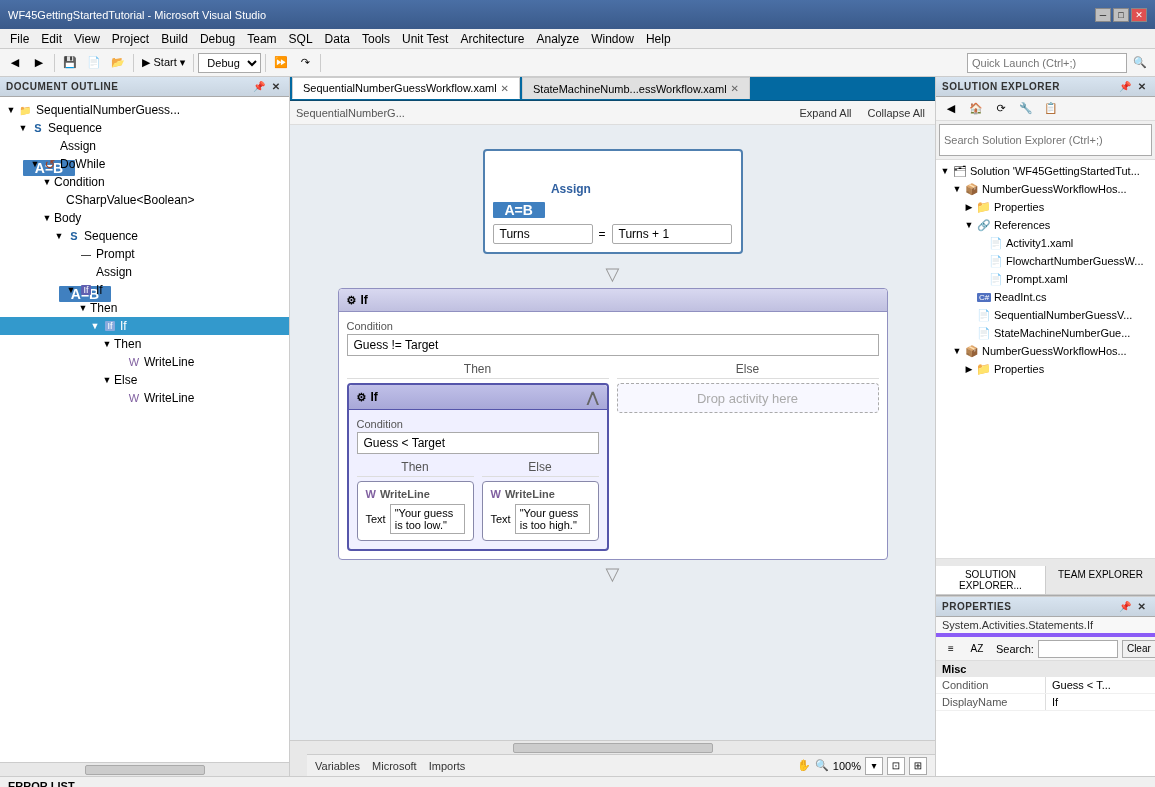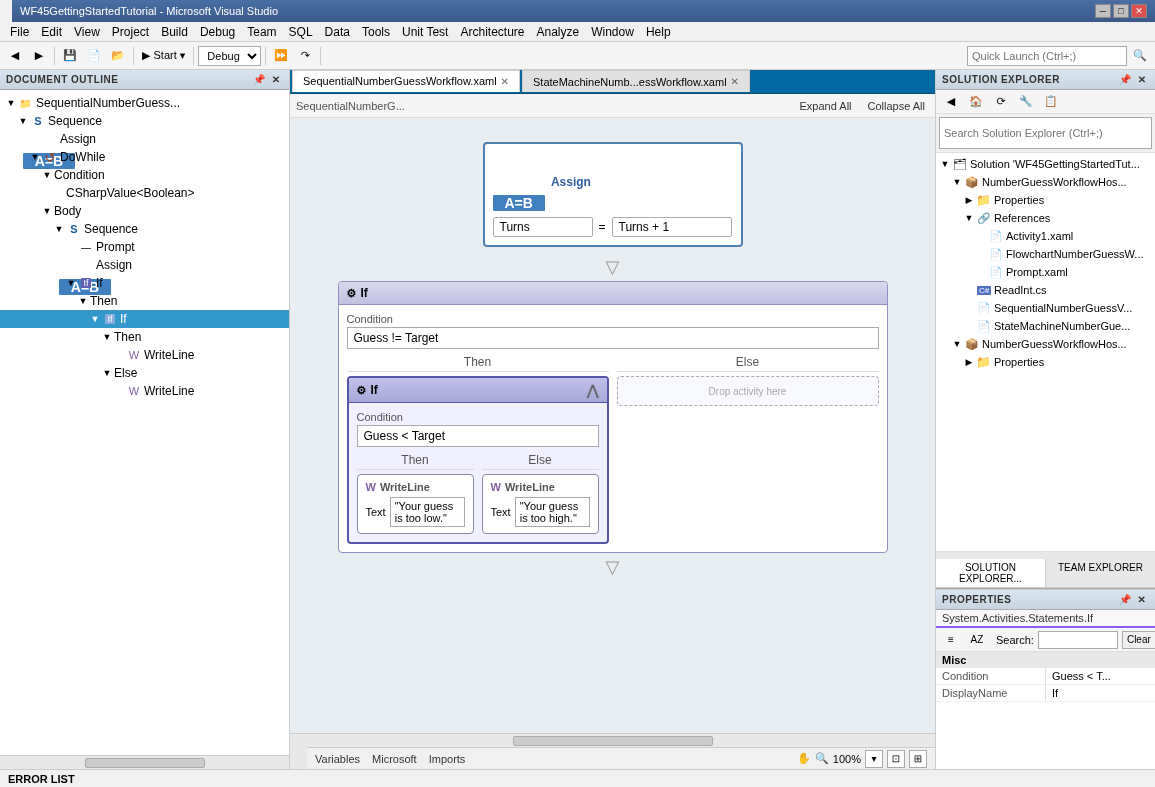--- a/index.html
+++ b/index.html
@@ -1,19 +1,19 @@
 <!DOCTYPE html>
 <html><head>
   <meta charset="utf-8">
   <style>
     * { box-sizing: border-box; margin: 0; padding: 0; }
     body { font-family: 'Segoe UI', Arial, sans-serif; font-size: 12px; background: #f0f0f0; color: #000; overflow: hidden; }
 
     
-    .title-bar { background: linear-gradient(to bottom, #4a6fa5, #3a5a8a); color: #fff; height: 22px; display: flex; align-items: center; padding: 0 8px; font-size: 11px; margin-left: 12px; }
+    .title-bar { background: linear-gradient(to bottom, #4a6fa5, #3a5a8a); color: #fff; height: 29px; display: flex; align-items: center; padding: 0 8px; font-size: 11px; }
     .title-bar-title { flex: 1; }
     .title-bar-controls { display: flex; gap: 2px; }
     .title-bar-btn { width: 16px; height: 14px; background: #c0c0c0; border: 1px solid #888; font-size: 9px; display: flex; align-items: center; justify-content: center; cursor: pointer; color: #000; }
     .title-bar-btn.close { background: #e05050; color: #fff; }
 
     
     .menu-bar { background: #f0f0f0; border-bottom: 1px solid #ccc; height: 20px; display: flex; align-items: center; padding: 0 4px; }
     .menu-item { padding: 2px 6px; font-size: 12px; cursor: pointer; white-space: nowrap; }
 
     
@@ -57,21 +57,21 @@
     .wf-connector { text-align: center; color: #999; font-size: 18px; line-height: 20px; }
 
     .wf-if-outer { border: 1px solid #9090c0; border-radius: 4px; background: #fff; width: 550px; margin: 4px auto; }
     .wf-if-header { background: linear-gradient(to bottom, #d8d8f0, #c0c0e0); border-bottom: 1px solid #9090c0; padding: 4px 8px; display: flex; align-items: center; gap: 4px; font-size: 12px; font-weight: bold; border-radius: 4px 4px 0 0; }
     .wf-if-body { padding: 8px; }
     .wf-condition-label { font-size: 11px; color: #555; margin-bottom: 2px; }
     .wf-condition-field { border: 1px solid #aaa; background: #fff; padding: 3px 6px; font-size: 12px; width: 100%; margin-bottom: 6px; }
     .wf-then-else { display: flex; gap: 8px; }
     .wf-then, .wf-else { flex: 1; }
     .wf-branch-label { text-align: center; font-size: 12px; color: #555; margin-bottom: 4px; border-bottom: 1px solid #ddd; padding-bottom: 2px; }
-    .wf-drop-zone { border: 1px dashed #aaa; border-radius: 4px; min-height: 30px; background: #f8f8ff; padding: 4px; display: flex; align-items: center; justify-content: center; color: #aaa; font-size: 10px; }
+    .wf-drop-zone { border: 1px dashed #aaa; border-radius: 4px; min-height: 30px; background: #f8f8ff; padding: 4px; display: flex; align-items: center; justify-content: center; color: #aaa; font-size: 13px; }
 
     .wf-inner-if { border: 2px solid #5555aa; border-radius: 4px; background: #f0f0ff; }
     .wf-inner-if-header { background: linear-gradient(to bottom, #c0c0e8, #a8a8d8); border-bottom: 1px solid #5555aa; padding: 4px 8px; display: flex; align-items: center; justify-content: space-between; font-size: 12px; font-weight: bold; border-radius: 4px 4px 0 0; }
     .wf-inner-if-body { padding: 8px; }
 
     .wf-writeline { border: 1px solid #8888aa; border-radius: 4px; background: #fff; padding: 6px 8px; }
     .wf-writeline-header { display: flex; align-items: center; gap: 4px; font-size: 11px; font-weight: bold; margin-bottom: 4px; color: #555; }
     .wf-writeline-text { display: flex; align-items: center; gap: 4px; font-size: 11px; }
     .wf-writeline-value { border: 1px solid #aaa; padding: 2px 4px; font-size: 11px; background: #fff; }
 
@@ -109,21 +109,21 @@
     
     .properties-panel { height: 180px; display: flex; flex-direction: column; border-top: 1px solid #ccc; }
     .props-header { background: linear-gradient(to bottom, #d8e4f0, #c8d4e0); border-bottom: 1px solid #aaa; height: 20px; display: flex; align-items: center; padding: 0 6px; font-size: 10px; font-weight: bold; color: #333; text-transform: uppercase; letter-spacing: 0.5px; }
     .props-toolbar { height: 24px; background: #f5f5f5; border-bottom: 1px solid #ddd; display: flex; align-items: center; padding: 0 4px; gap: 4px; }
     .props-table { flex: 1; background: #fff; overflow: auto; }
     .props-section { background: #e8e8e8; padding: 2px 6px; font-size: 11px; font-weight: bold; }
     .props-row { display: flex; border-bottom: 1px solid #f0f0f0; }
     .props-cell { padding: 2px 6px; font-size: 11px; flex: 1; overflow: hidden; white-space: nowrap; text-overflow: ellipsis; }
     .props-cell.label { color: #555; border-right: 1px solid #ddd; }
     .props-cell.value { color: #000; }
-    .props-object-label { font-size: 11px; padding: 2px 6px; color: #333; border-bottom: 2px solid #8b5cf6; background: #f8f8f8; }
+    .props-object-label { font-size: 11px; padding: 2px 6px; color: #333; border-bottom: 4px solid #8b5cf6; background: #f8f8f8; }
     
     .ab-icon { background: #4080c0; color: #fff; font-size: 14px; font-weight: bold; padding: 0 12px; border-radius: 1px; margin-right: 2px; margin-top: 43px; }
     .if-icon { background: #6060b0; color: #fff; font-size: 9px; padding: 0 2px; border-radius: 1px; display: inline-block; }
     .gear-icon { font-size: 11px; }
 
     .scrollbar-h { height: 14px; background: #e8e8e8; border-top: 1px solid #ccc; display: flex; align-items: center; padding: 0 2px; }
     .scrollbar-thumb { height: 10px; background: #ccc; border: 1px solid #aaa; border-radius: 2px; width: 120px; margin: auto; }
   </style>
 </head>
 <body>

